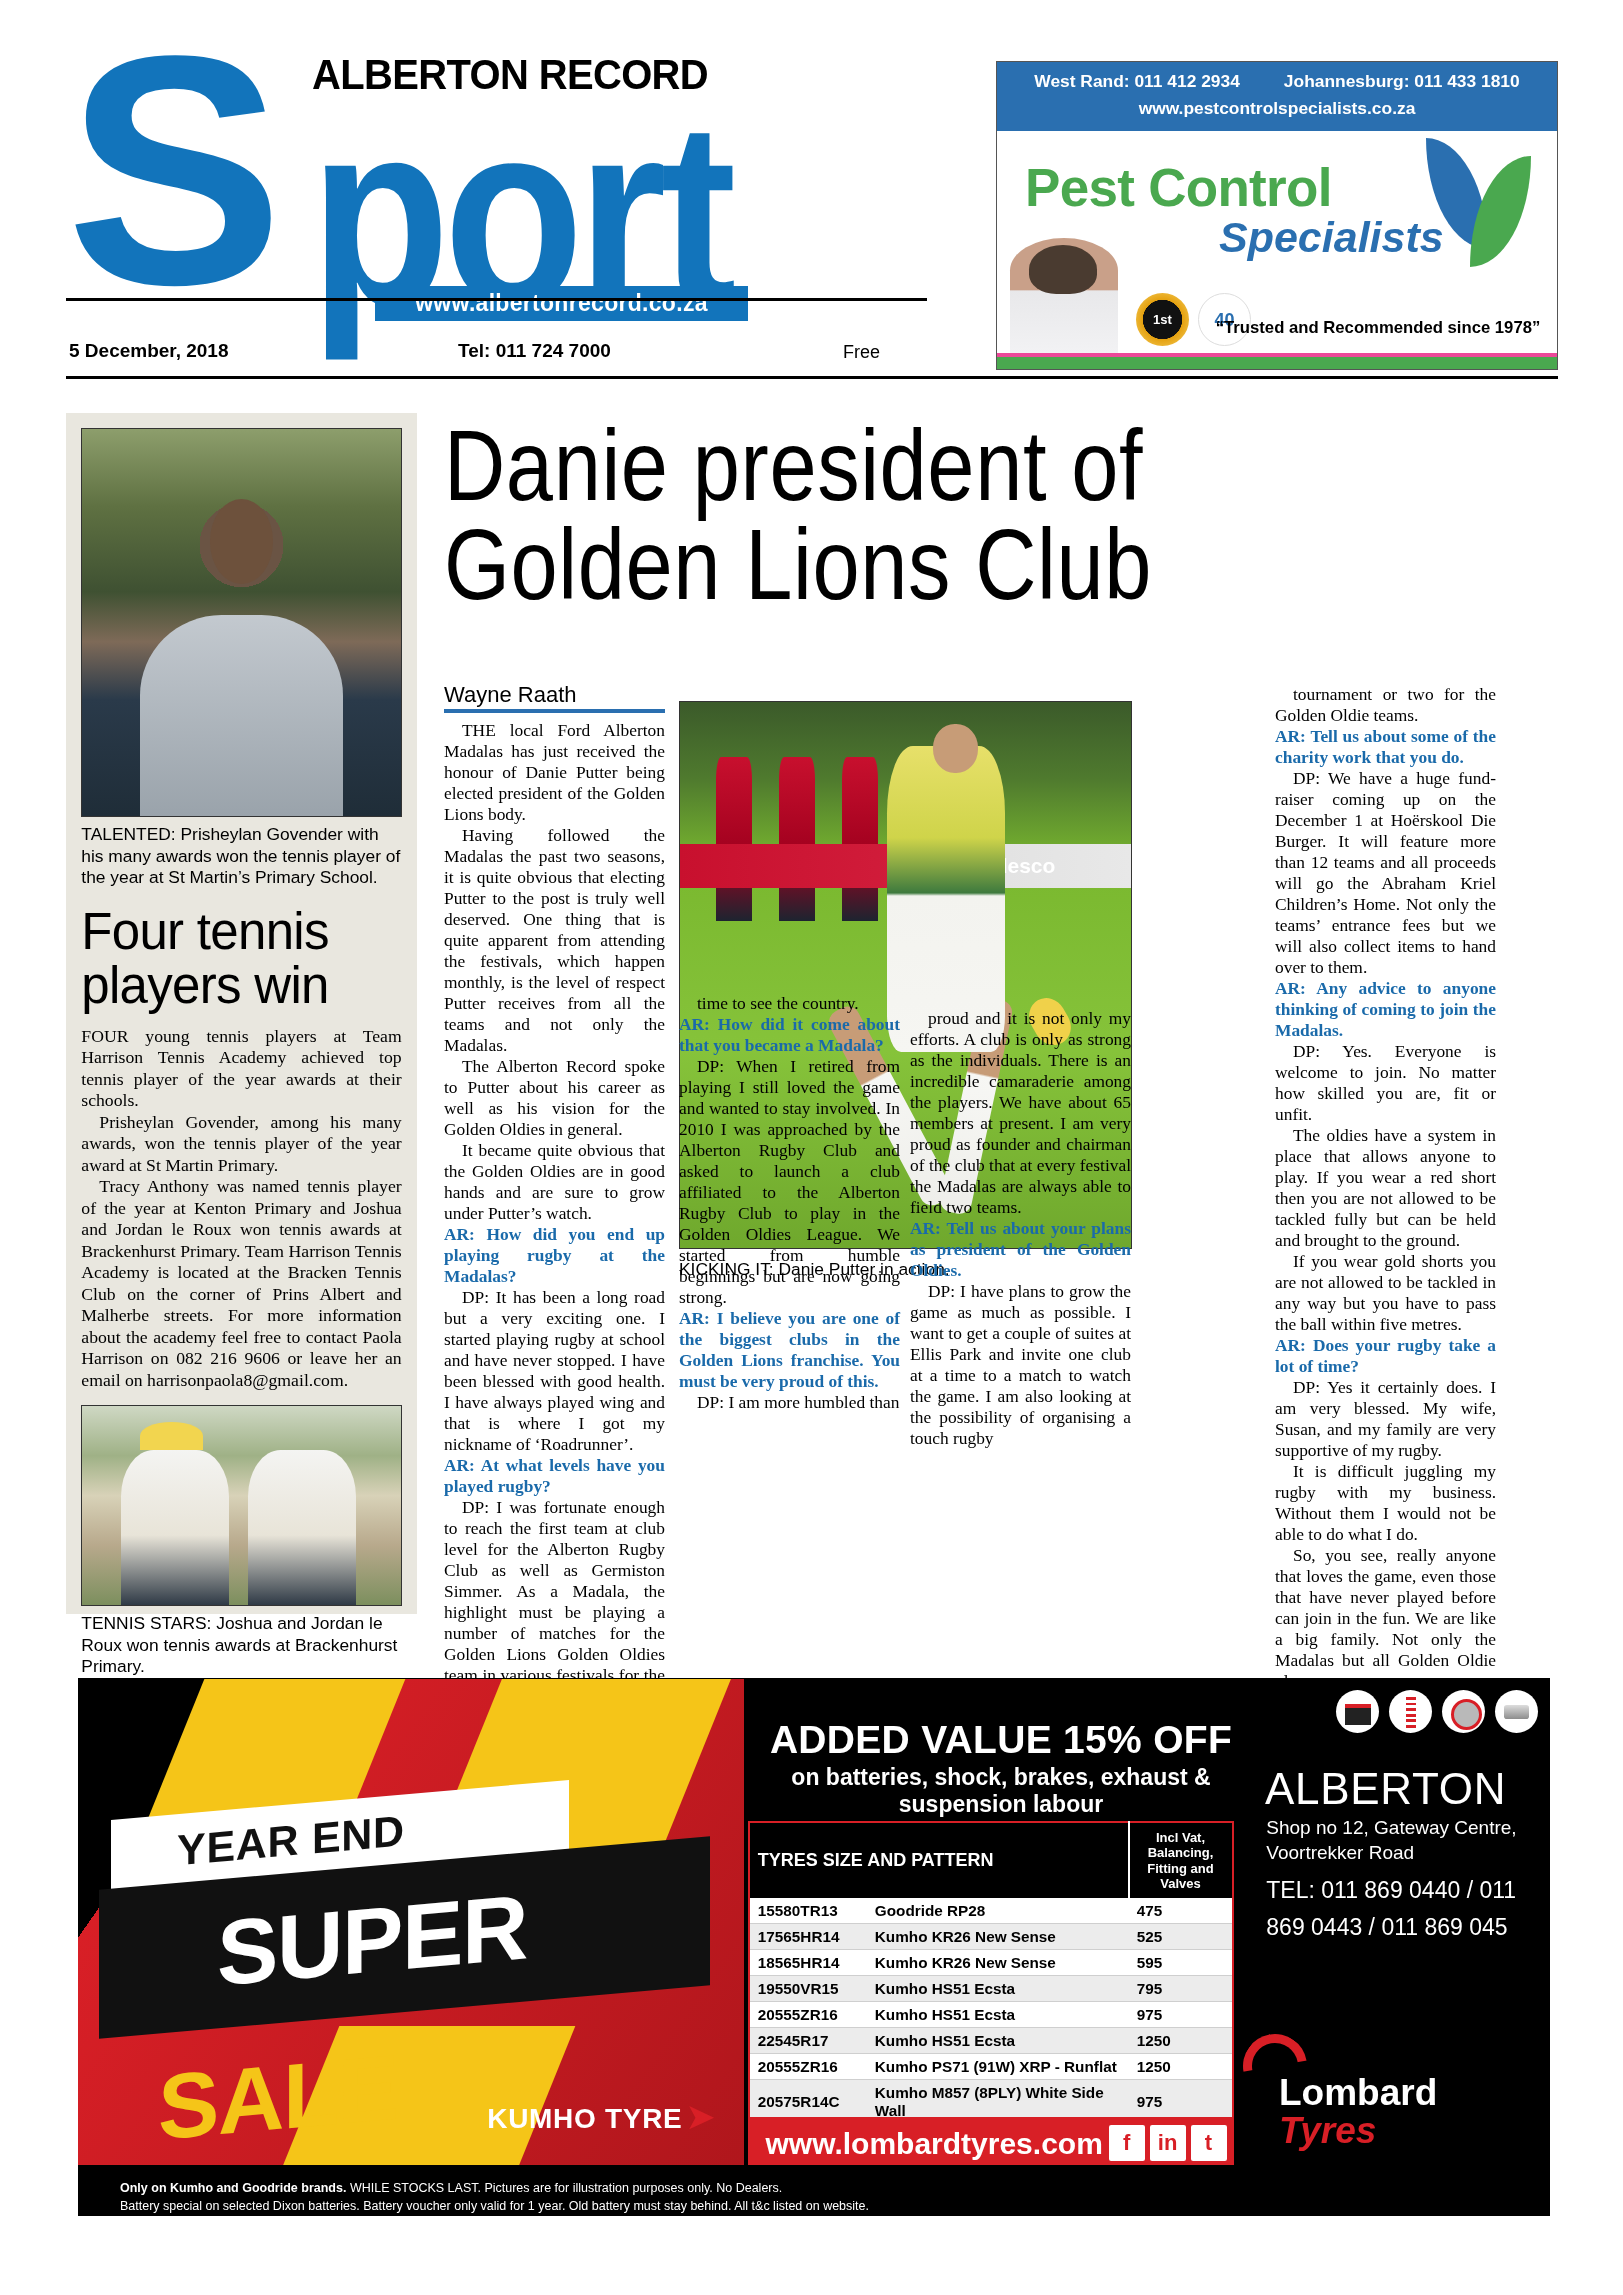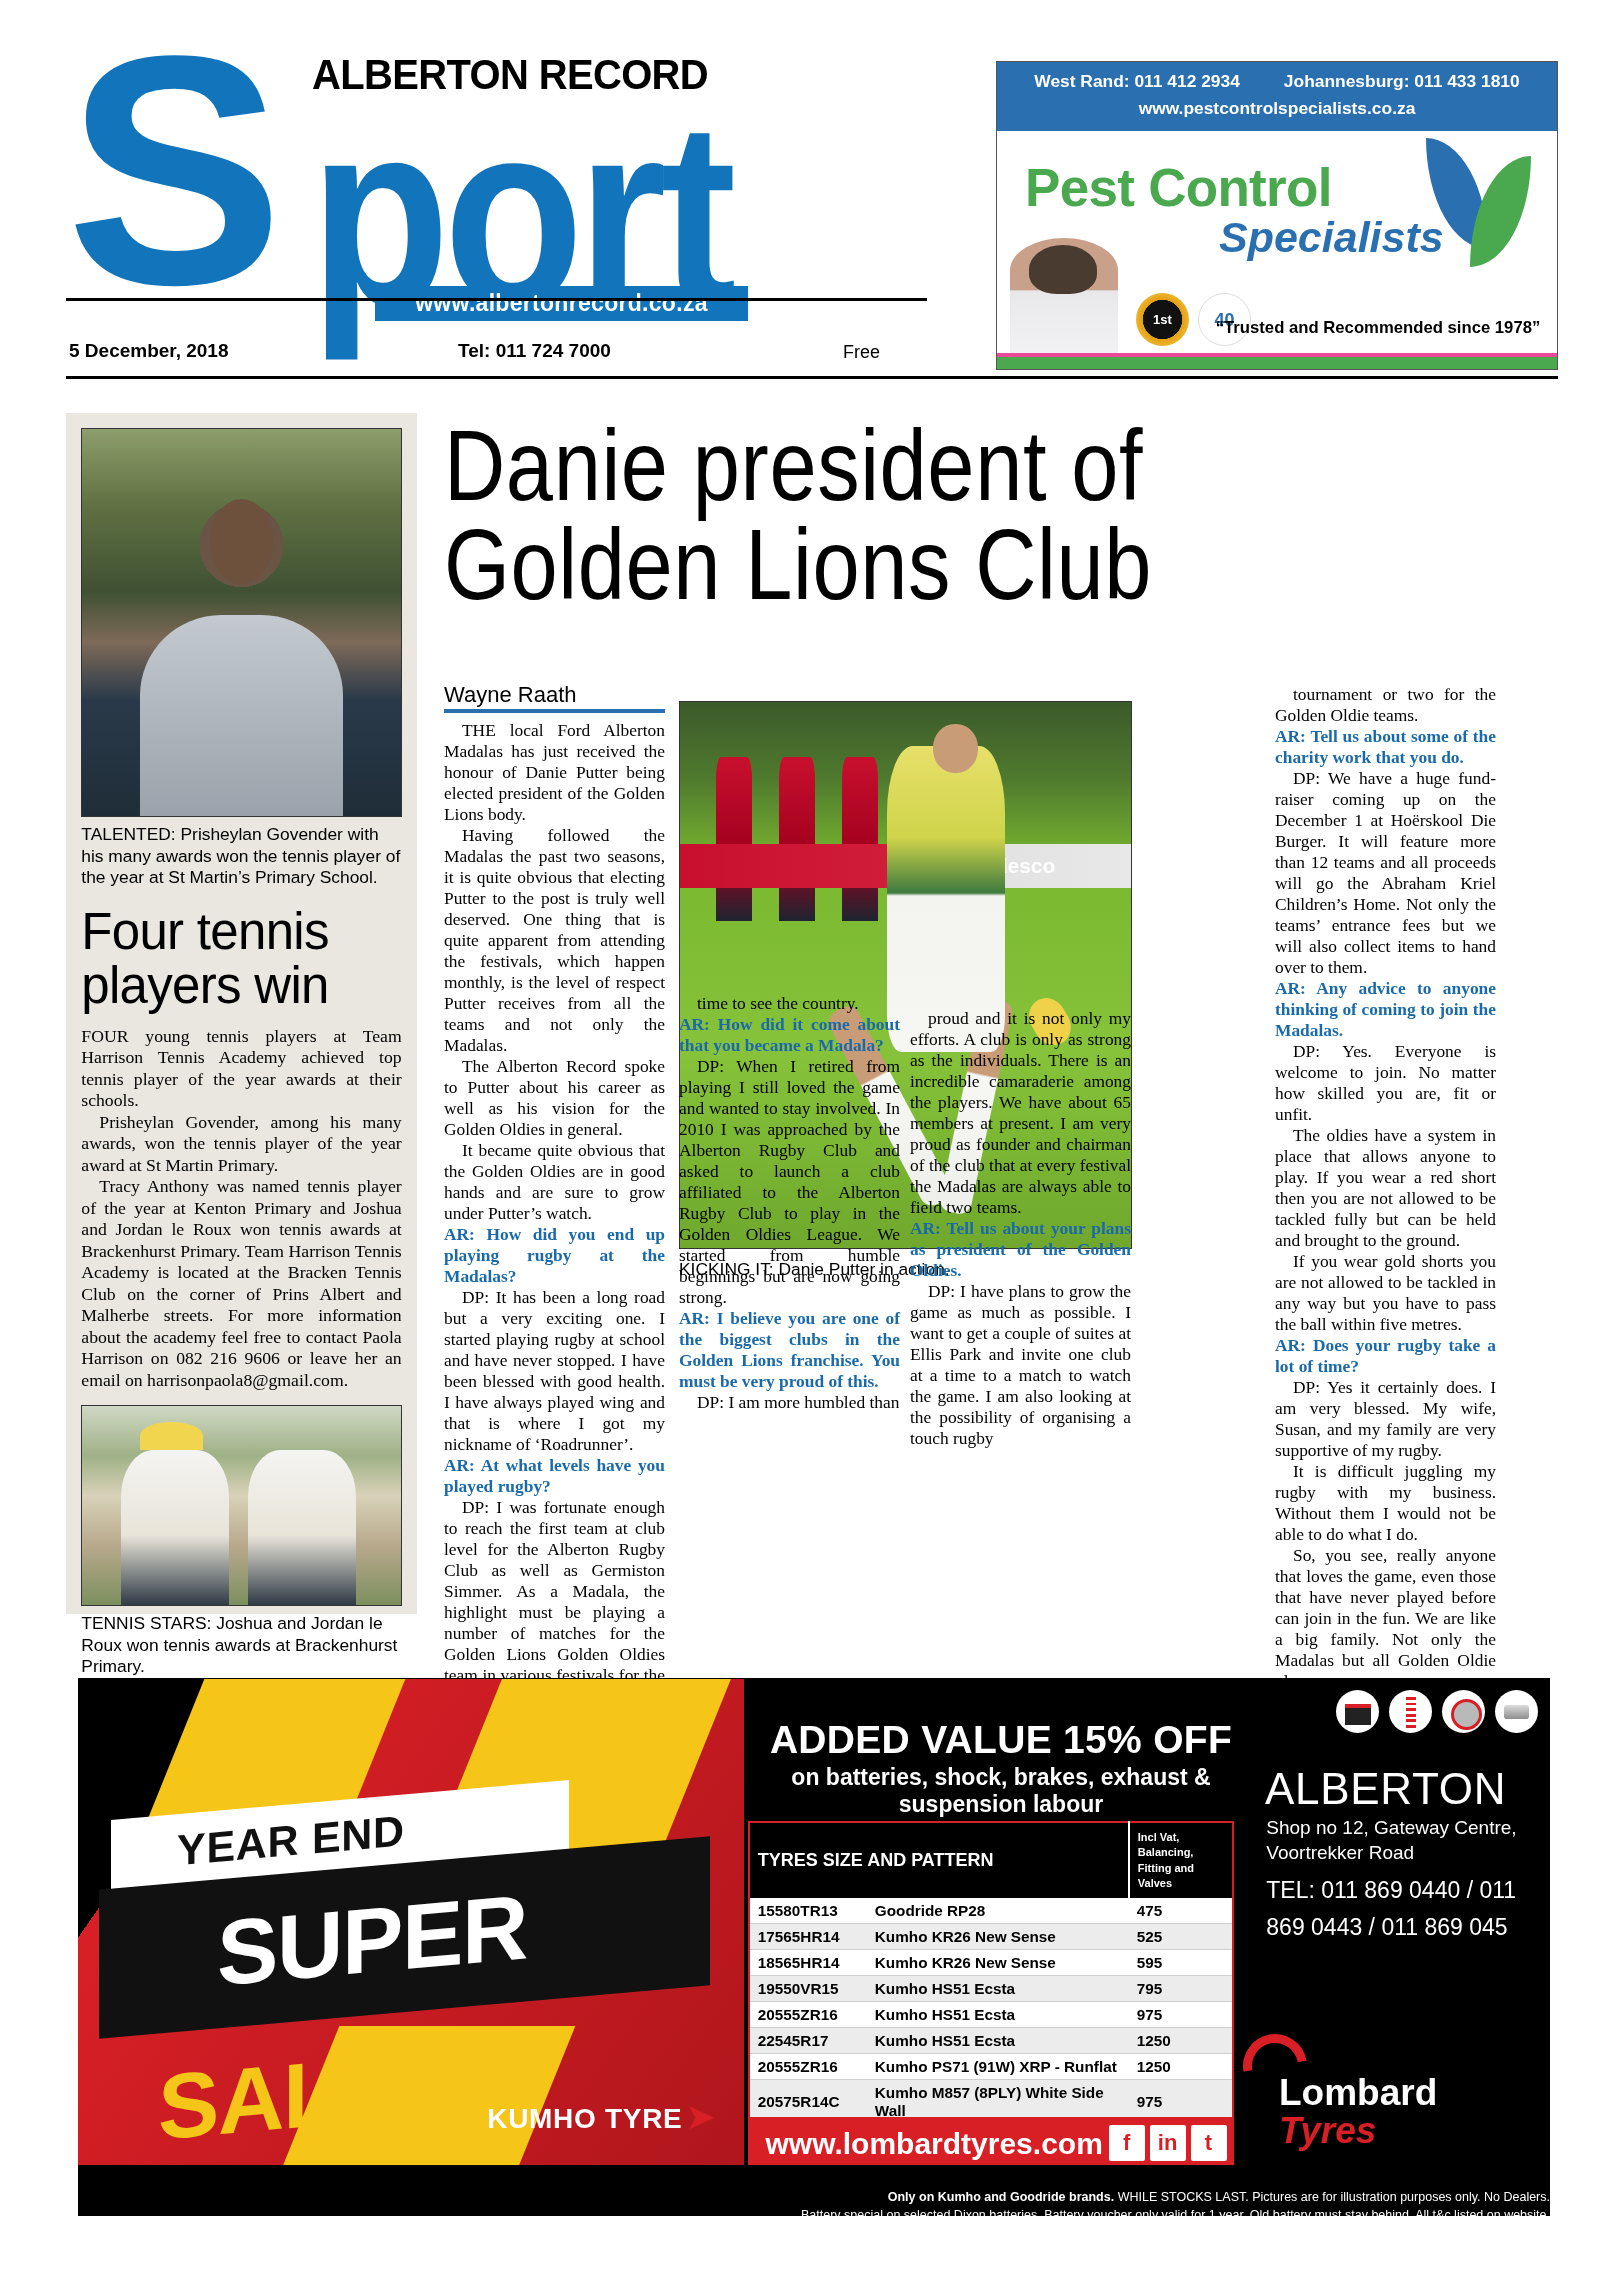--- a/index.html
+++ b/index.html
@@ -267,21 +267,21 @@
     color:#fff; font-weight:bold; font-size:23px; text-align:center;
   }
   .tyre-table {
     position:absolute; left:3.5px; top:142px; width:486px;
     border-collapse:collapse; background:#fff; border:2.1px solid #d81f26;
   }
   .tyre-table th {
     background:#000; color:#fff; font-size:18px; text-align:left; padding:7px 8.3px;
     font-weight:bold;
   }
-  .tyre-table th.th-price { font-size:11px; line-height:15.3px; width:104px; border-left:2.1px solid #fff; }
+  .tyre-table th.th-price { font-size:13px; line-height:15.3px; width:104px; border-left:2.1px solid #fff;text-align:center; }
   .tyre-table td {
     font-size:15.3px; font-weight:bold; color:#000; padding:3.5px 8.3px;
     border-bottom:0.7px solid #cfcfcf;
   }
   .tyre-table td.c-size { width:118px; }
   .tyre-table td.c-price { width:104px; }
   .tyre-table tr:nth-child(even) td { background:#ececec; }
   .lb-weburl {
     position:absolute; left:3.5px; bottom:-5.6px; width:486px; height:54px;
     background:#d81f26; color:#fff; font-weight:bold; font-size:30px;
@@ -311,21 +311,21 @@
     width:43px; height:43px; border-radius:50%; background:#fff;
     display:block; position:relative; overflow:hidden;
   }
   .parts-icons .battery::after{ content:""; position:absolute; left:8.3px; top:14px; width:26px; height:16.7px; background:#222; border-top:4.9px solid #d81f26; }
   .parts-icons .shock::after{ content:""; position:absolute; left:16.7px; top:7px; width:9.7px; height:30.5px; background:repeating-linear-gradient(#d81f26 0 2.8px,#fff 2.8px 5.6px); }
   .parts-icons .brake::after{ content:""; position:absolute; left:9px; top:9px; width:25px; height:25px; border-radius:50%; background:#b9b9b9; border:3.5px solid #d81f26; }
   .parts-icons .exhaust::after{ content:""; position:absolute; left:9.7px; top:15.3px; width:25px; height:14px; background:linear-gradient(#ddd,#8d8d8d); border-radius:2.8px; }
 
   .lb-fine {
     position:absolute; left:0; bottom:0; width:100%; height:51px; background:#000;
-    color:#fff; font-size:12.5px; line-height:18px; padding:23px 0 0 42px;text-align:right;
+    color:#fff; font-size:12.5px; line-height:18px; padding:14px 0 0 42px;
   }
   .lb-fine b { font-weight:bold; }
 </style>
 </head>
 <body>
 
 <div class="page">
 
   <div class="masthead">
     <div class="logo-wrap">

